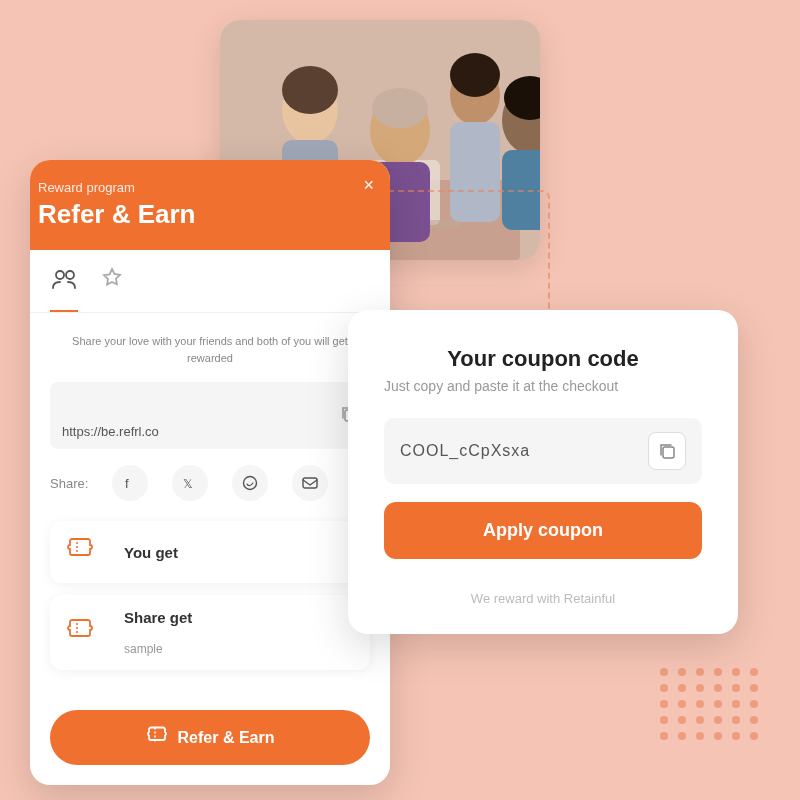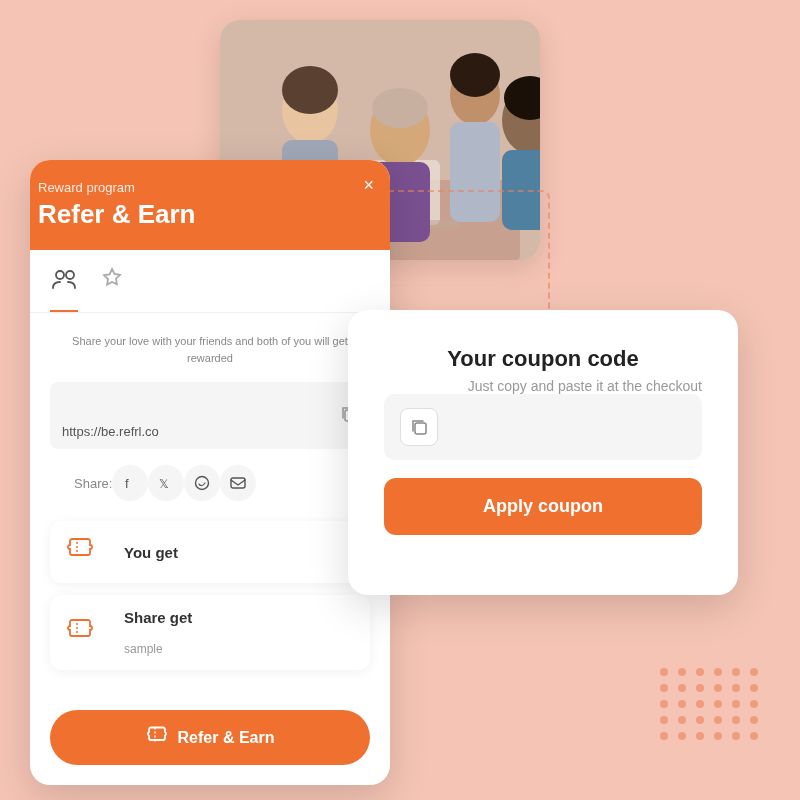--- a/index.html
+++ b/index.html
@@ -178,23 +178,22 @@
       border: none;
       cursor: pointer;
       color: #999;
       font-size: 16px;
     }
 
     
     .share-row {
       display: flex;
       align-items: center;
-      gap: 0;
+      gap: 24px;
       margin-bottom: 20px;
-      margin-left: 24px;
     }
     .share-label {
       color: #888;
       font-size: 13px;
     }
     .social-btn {
       width: 36px;
       height: 36px;
       border-radius: 50%;
       background: #f5f5f5;
@@ -269,23 +268,24 @@
       box-shadow: 0 12px 40px rgba(0,0,0,0.15);
     }
     .coupon-title {
       text-align: center;
       font-size: 22px;
       font-weight: 800;
       color: #222;
       margin-bottom: 6px;
     }
     .coupon-subtitle {
-      text-align: right;
+      text-align: left;
       color: #999;
       font-size: 14px;
+      margin-bottom: 24px;
     }
     .coupon-code-row {
       display: flex;
       align-items: center;
       background: #f5f5f5;
       border-radius: 10px;
       padding: 14px 16px;
       margin-bottom: 18px;
     }
     .coupon-code-text {
@@ -500,23 +500,25 @@
     </span>
     <span>Refer &amp; Earn</span>
   </button>
 </div>
 
 <div class="coupon-card">
   <h2 class="coupon-title">Your coupon code</h2>
   <p class="coupon-subtitle">Just copy and paste it at the checkout</p>
 
   <div class="coupon-code-row">
+    <span class="coupon-code-text">COOL_cCpXsxa</span>
     <button class="coupon-copy-btn">
       <svg width="18" height="18" viewBox="0 0 18 18" fill="none">
         <rect x="5" y="5" width="11" height="11" rx="2" stroke="#888" stroke-width="1.5"></rect>
         <path d="M3 13V3h10" stroke="#888" stroke-width="1.5" stroke-linecap="round"></path>
       </svg>
     </button>
   </div>
 
   <button class="apply-coupon-btn">Apply coupon</button>
 
+  <p class="powered-by">We reward with Retainful</p>
 </div>
 
 </body></html>

